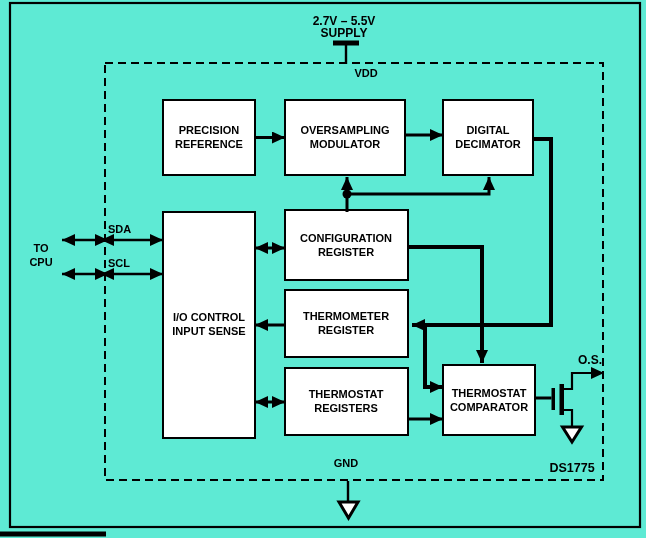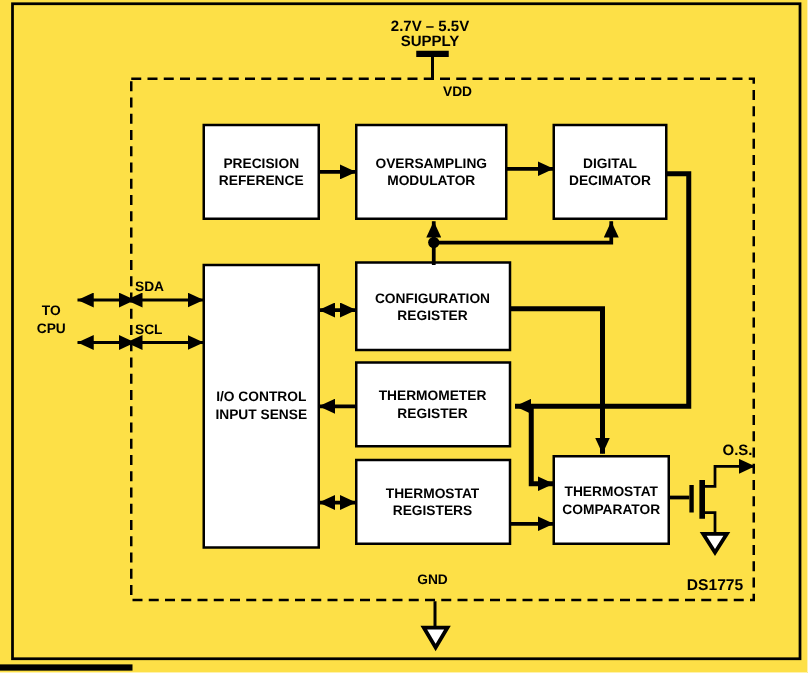--- a/index.html
+++ b/index.html
@@ -1,16 +1,16 @@
 <!DOCTYPE html>
 <html><head>
 <meta charset="utf-8">
 <style>
   html,body{margin:0;padding:0;background:#ffffff;}
-  #stage{position:relative;width:646px;height:538px;background:#fde047;overflow:hidden;
+  #stage{position:relative;width:646px;height:538px;background:#5eead4;overflow:hidden;
          font-family:"Liberation Sans", sans-serif;}
   svg text{font-family:"Liberation Sans", sans-serif;font-weight:bold;fill:#000;}
   .blk-label{font-size:11px;}
   .pin-label{font-size:11px;}
   .supply-label{font-size:12px;}
   .part-label{font-size:12.5px;}
 </style>
 </head>
 <body>
 

